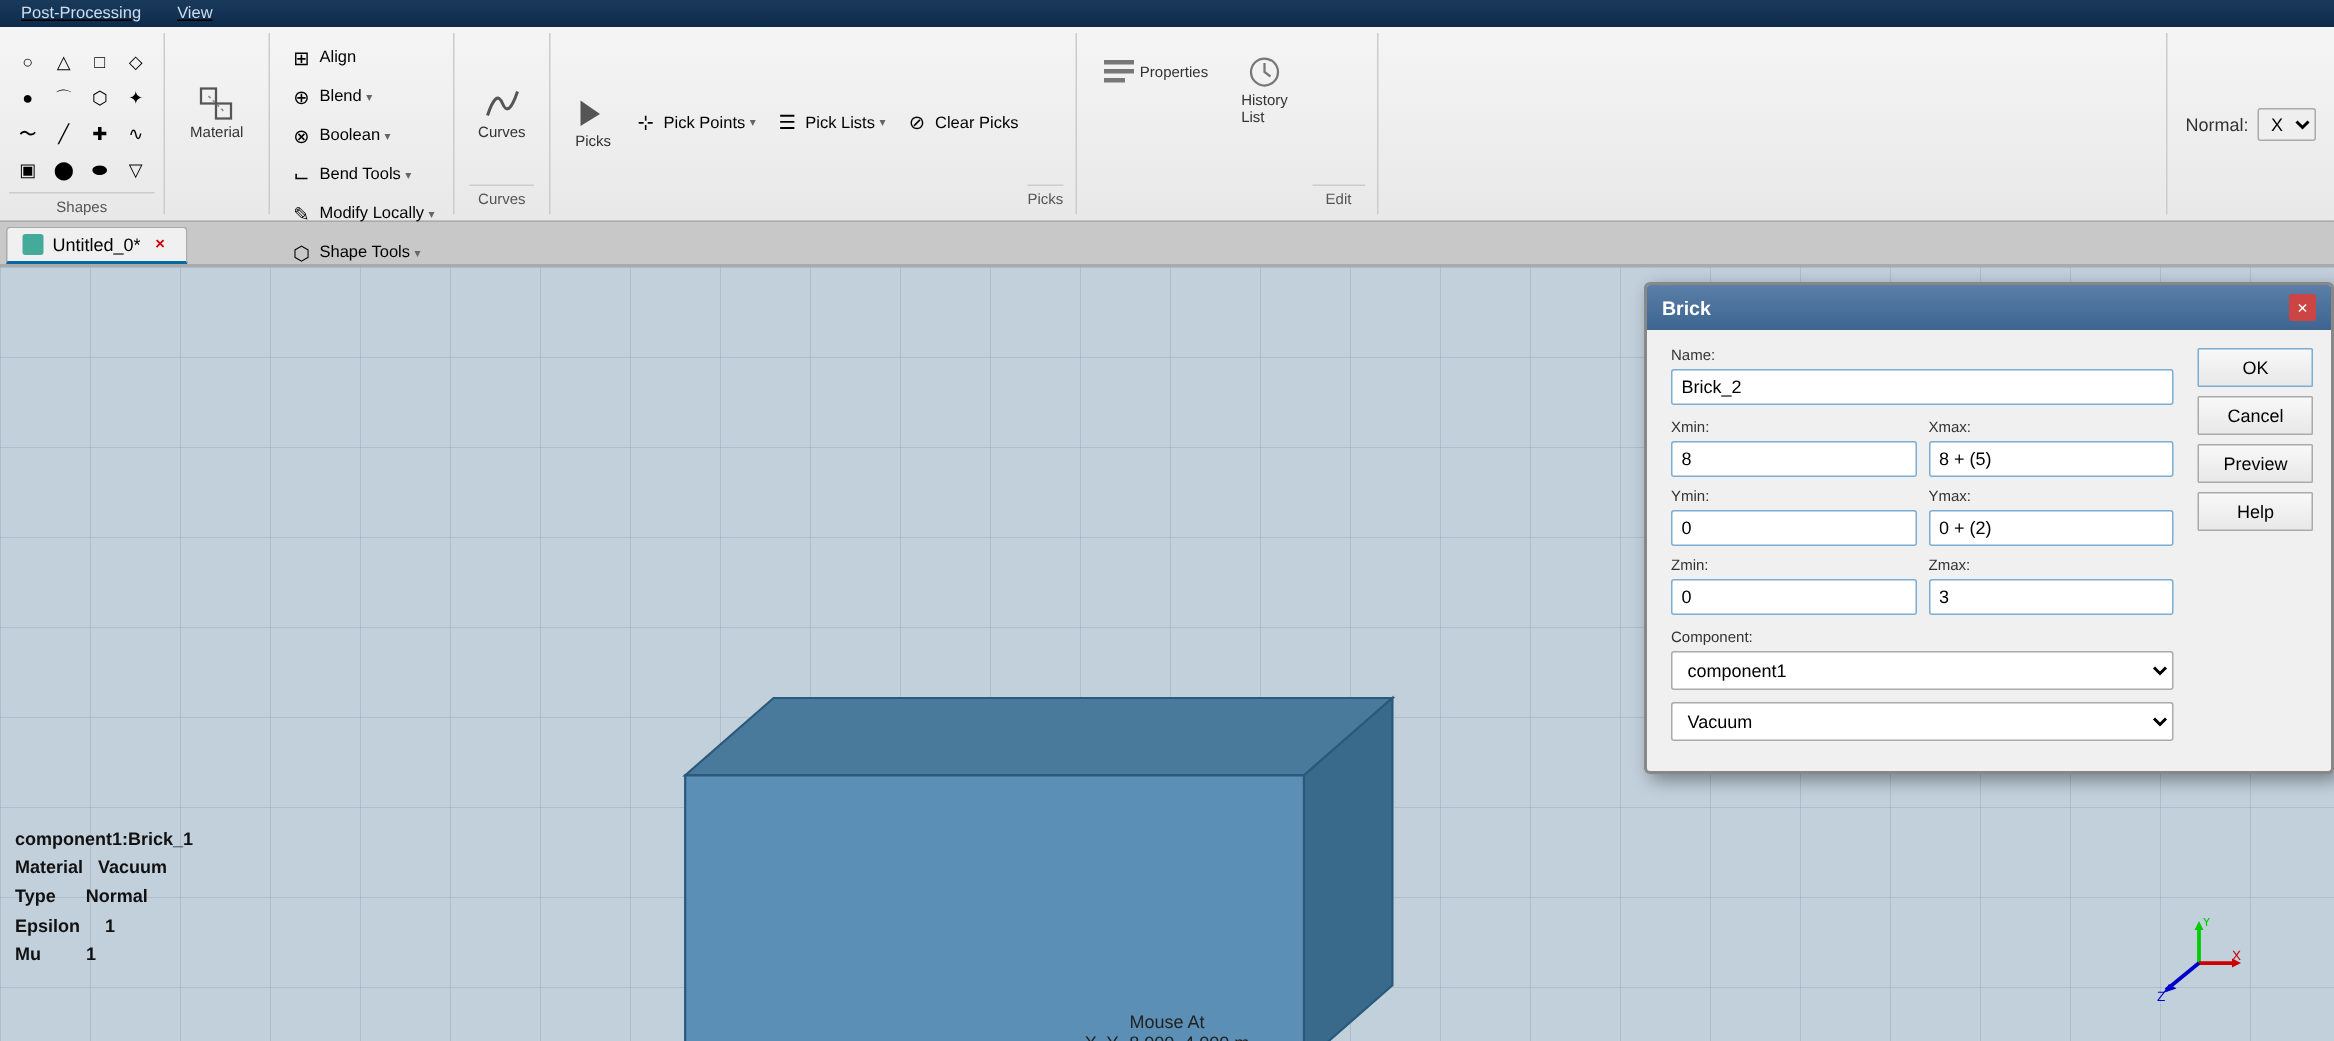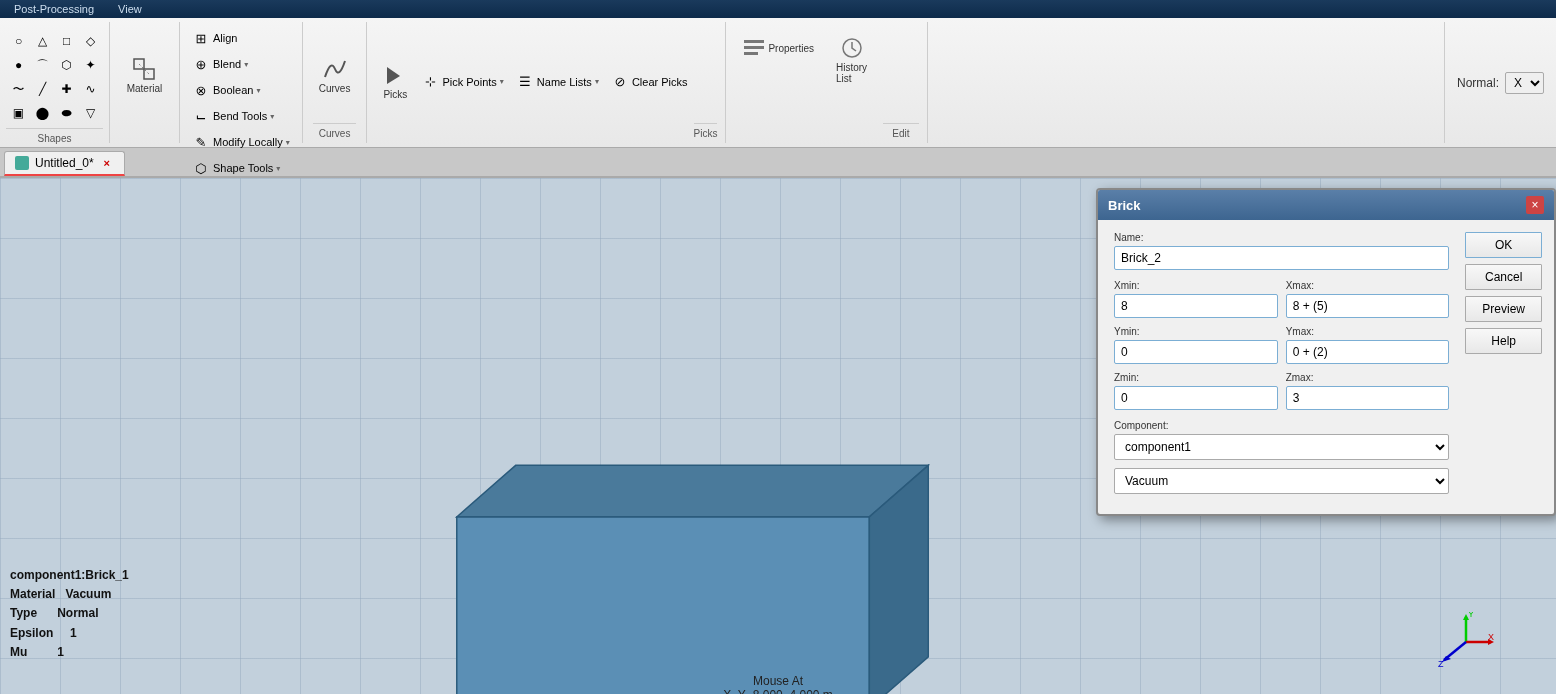--- a/index.html
+++ b/index.html
@@ -109,21 +109,21 @@
       border-bottom: none;
       padding: 4px 10px;
       font-size: 12px;
       cursor: pointer;
       border-radius: 3px 3px 0 0;
       gap: 6px;
     }
 
     .tab.active {
       background: #f0f0f0;
-      border-bottom: 2px solid #ef4444;
+      border-bottom: 2px solid #0369a1;
     }
 
     .tab-close {
       color: #c00;
       font-weight: bold;
       font-size: 11px;
       cursor: pointer;
       width: 14px;
       height: 14px;
       display: flex;
@@ -163,21 +163,21 @@
 
     
     .shape-container {
       position: absolute;
       inset: 0;
     }
 
     
     .status-info {
       position: absolute;
-      bottom: 50px;
+      bottom: 66px;
       left: 10px;
       color: #111;
       font-size: 12px;
       font-weight: bold;
       line-height: 1.6;
     }
 
     
     .mouse-pos {
       position: absolute;
@@ -329,20 +329,21 @@
       color: #666;
     }
 
     .header-bar {
       background: linear-gradient(to bottom, #1a3a5c, #0d2a4a);
       height: 18px;
       display: flex;
       align-items: center;
       gap: 16px;
       padding: 0 10px;
+      text-decoration: underline;
     }
 
     .header-menu-item {
       color: #cde;
       font-size: 11px;
       cursor: pointer;
       padding: 2px 4px;
     }
 
     
@@ -487,21 +488,21 @@
     <div class="tools-row">
       <div class="tool-btn">
         <div class="tool-btn-icon">⊹</div>
         <span>Pick Points</span>
         <span class="dropdown-arrow">▾</span>
       </div>
     </div>
     <div class="tools-row">
       <div class="tool-btn">
         <div class="tool-btn-icon">☰</div>
-        <span>Name Lists</span>
+        <span>Pick Lists</span>
         <span class="dropdown-arrow">▾</span>
       </div>
     </div>
     <div class="tools-row">
       <div class="tool-btn">
         <div class="tool-btn-icon">⊘</div>
         <span>Clear Picks</span>
       </div>
     </div>
     <div class="toolbar-group-label">Picks</div>

